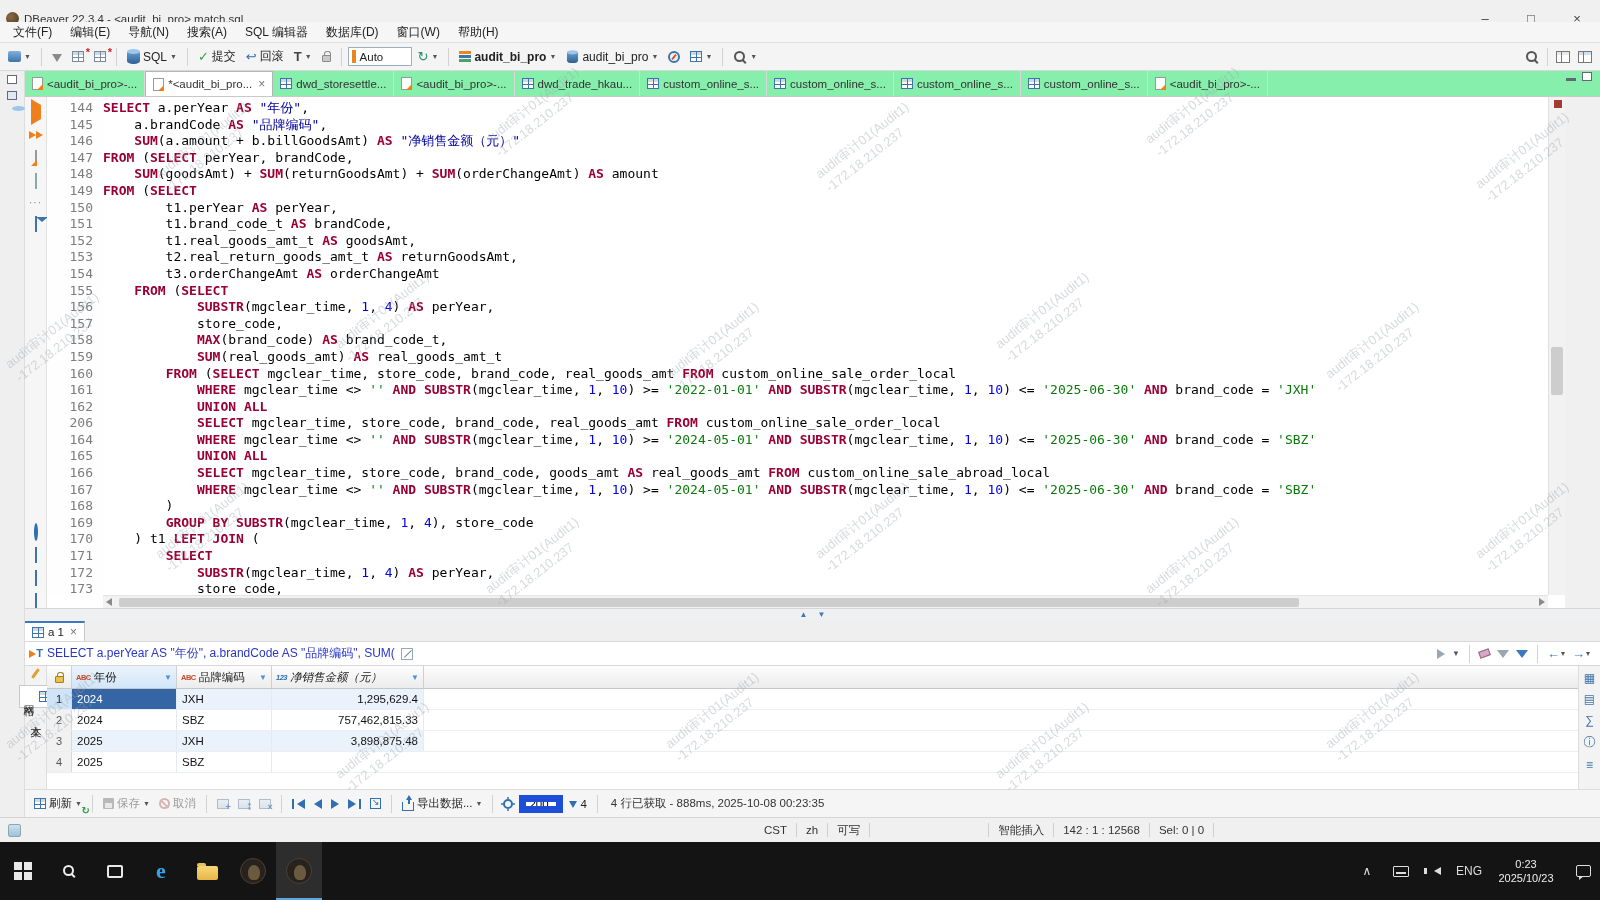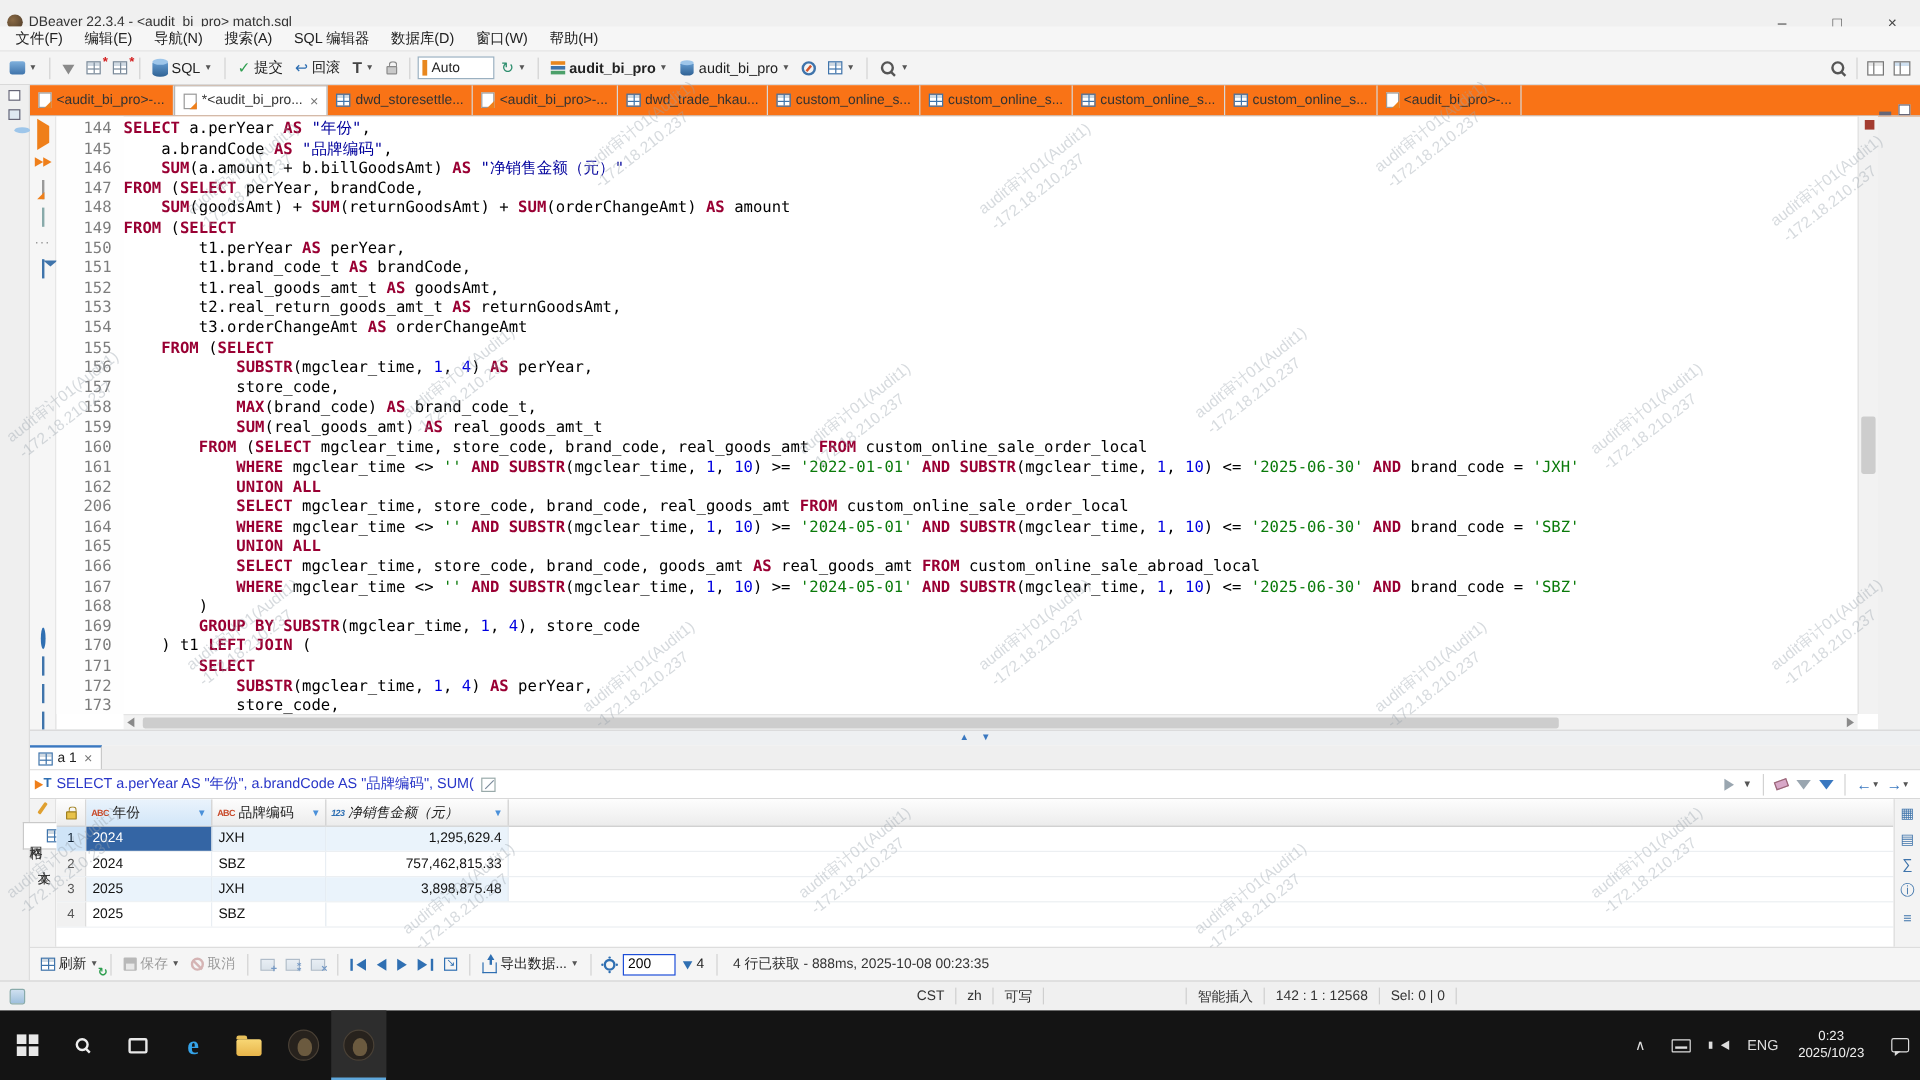--- a/index.html
+++ b/index.html
@@ -56,21 +56,21 @@
   .mag{position:relative;width:14px;height:14px}
   .mag:before{content:"";position:absolute;left:1px;top:1px;width:7px;height:7px;border:2px solid #555;border-radius:50%}
   .mag:after{content:"";position:absolute;left:10px;top:9px;width:5px;height:2px;background:#555;transform:rotate(45deg);transform-origin:0 0}
   .mag.white:before{border-color:#eee}
   .mag.white:after{background:#eee}
   .persp{width:14px;height:12px;border:1px solid #777;background:linear-gradient(#e8e8e8 0 3px,#fff 3px);position:relative}
   .persp:before{content:"";position:absolute;left:4px;top:0;bottom:0;width:1px;background:#777}
   .persp.alt{background:linear-gradient(#cfe0f0 0 3px,#fff 3px)}
 
   
-  .tabbar{position:absolute;left:25px;top:71px;right:0;height:26px;background:#f97316;display:flex;align-items:flex-end;border-bottom:1px solid #c9c9c9}
+  .tabbar{position:absolute;left:25px;top:71px;right:0;height:26px;background:#86efac;display:flex;align-items:flex-start;border-bottom:1px solid #c9c9c9}
   .tabs{display:flex;height:100%;align-items:stretch;overflow:hidden;flex:1}
   .tab{display:flex;align-items:center;gap:4px;padding:0 7px;border-right:1px solid #d8d8d8;font-size:11.5px;color:#333;white-space:nowrap}
   .tab.active{background:#fff;border:1px solid #b5b5b5;border-bottom:none}
   .tab-label{max-width:108px;overflow:hidden;text-overflow:ellipsis}
   .tab-close{color:#777;font-size:12px;margin-left:2px}
   .tabbar-right{display:flex;align-items:center;gap:6px;padding:0 8px}
   .mmbar{display:block;width:10px;height:3px;background:#667;margin-top:7px}
   .mmrect{display:block;width:10px;height:9px;border:1px solid #667;background:#fff}
   .mmrect.alt{background:#dfe9f2}
 
@@ -176,21 +176,21 @@
   .rowedit{width:12px;height:10px;border:1px solid #9ab;background:linear-gradient(#e4ecf4,#d2dde8);opacity:.75;position:relative}
   .rowedit i{position:absolute;right:-3px;bottom:-4px;font-size:9px;font-style:normal;font-weight:bold;color:#4a7ab5}
   .tri-r{width:0;height:0;border-left:8px solid #2f6fb2;border-top:5px solid transparent;border-bottom:5px solid transparent}
   .tri-l{width:0;height:0;border-right:8px solid #2f6fb2;border-top:5px solid transparent;border-bottom:5px solid transparent}
   .nbar{width:2px;height:10px;background:#2f6fb2}
   .goto-ic{width:11px;height:11px;border:1px solid #2f6fb2;position:relative}
   .goto-ic:before{content:"↘";position:absolute;left:1px;top:-2px;font-size:9px;color:#2f6fb2}
   .export-ic{width:12px;height:9px;border:1px solid #2f6fb2;border-top:none;position:relative;margin-top:6px}
   .export-ic:before{content:"";position:absolute;left:3px;top:-7px;width:0;height:0;border-bottom:5px solid #2f6fb2;border-left:3px solid transparent;border-right:3px solid transparent}
   .export-ic:after{content:"";position:absolute;left:5px;top:-3px;width:2px;height:5px;background:#2f6fb2}
-  .fetch-input{width:44px;height:18px;border:1px solid #1d4ed8;font-size:11.5px;padding:0 3px;font-family:inherit}
+  .fetch-input{width:44px;height:18px;border:7px solid #1d4ed8;font-size:11.5px;padding:0 3px;font-family:inherit}
   .dn-arrow{width:0;height:0;border-top:7px solid #2f6fb2;border-left:4px solid transparent;border-right:4px solid transparent;margin-top:2px}
   .rt-status{margin-left:6px;color:#333;white-space:nowrap}
   .refresh-wrap{position:relative}
   .refresh-ref{position:absolute;right:-5px;bottom:-3px;color:#2e9e4f;font-size:10px;font-weight:bold}
 
   
   .statusbar{position:absolute;left:0;top:817px;right:0;height:25px;background:#f0f0f0;border-top:1px solid #d5d5d5;display:flex;align-items:center;font-size:11.5px;color:#333}
   .sb-mini{width:13px;height:13px;margin-left:8px;background:linear-gradient(#cfe0f0,#9fc0dd);border:1px solid #8aa;border-radius:2px}
   .sb-group{position:absolute;left:755px;top:0;bottom:0;display:flex;align-items:center}
   .sb-seg{padding:0 9px;white-space:nowrap}

